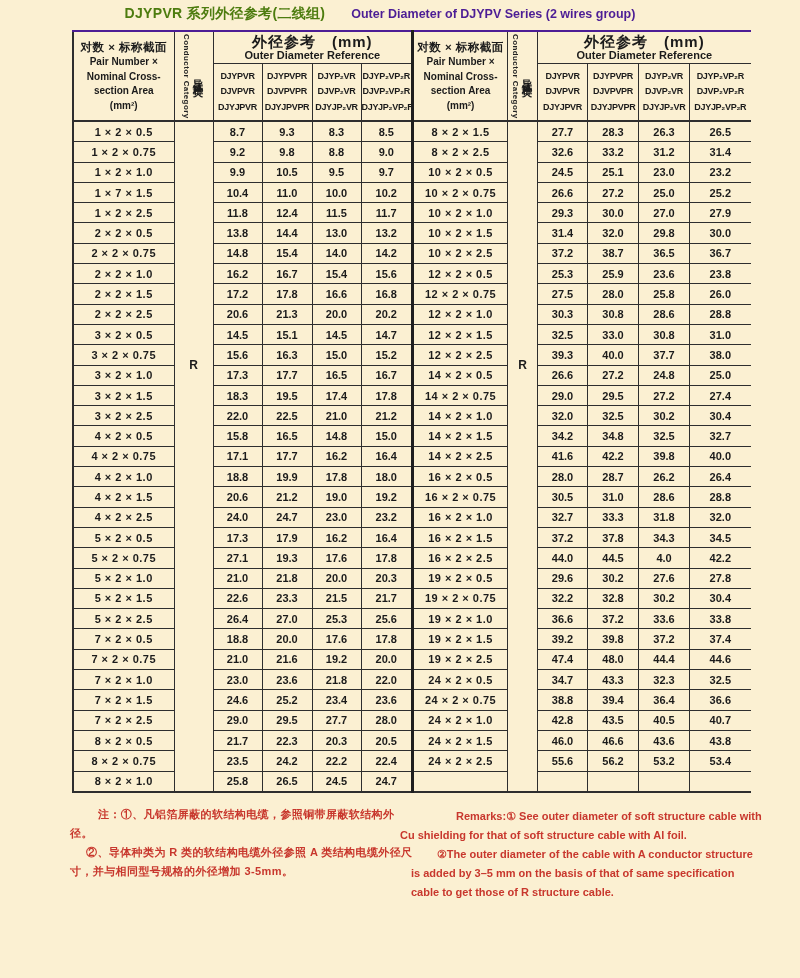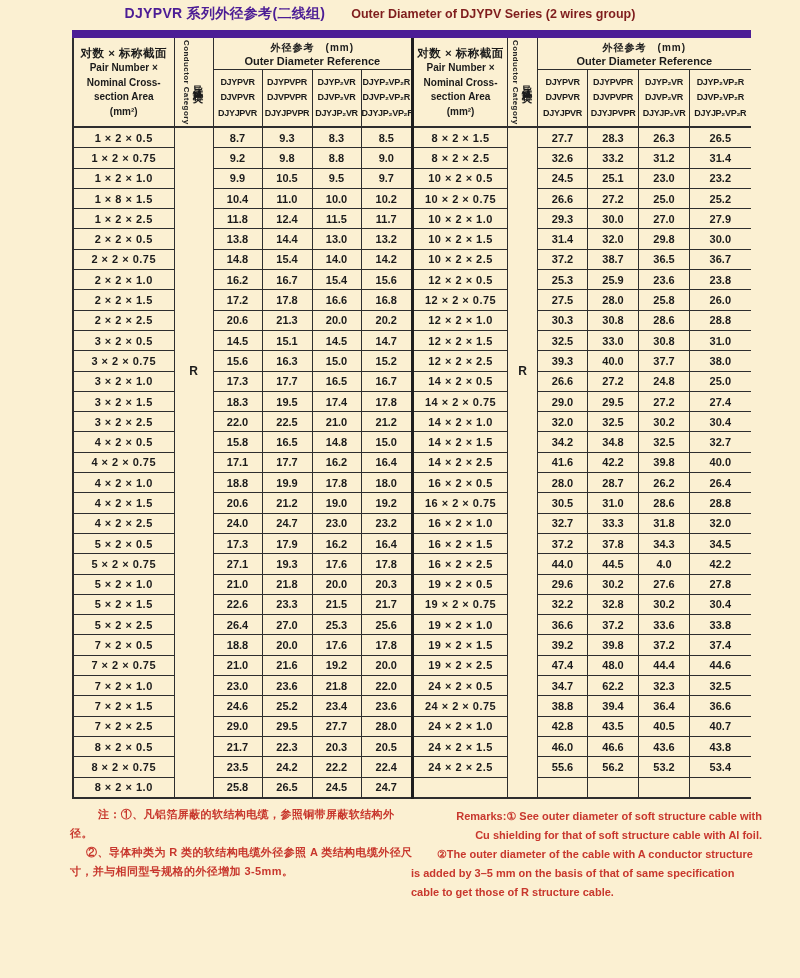--- a/index.html
+++ b/index.html
@@ -10,28 +10,28 @@
     color:#1b1b1b;
     position:relative;
     overflow:hidden;
   }
 
   
   .title-row {
     position:absolute; top:5px; left:0; width:760px;
     display:flex; justify-content:center; align-items:baseline; gap:26px;
   }
-  .title-zh { font-size:14px; font-weight:bold; color:#4c1d95; letter-spacing:0.3px; }
-  .title-en { font-size:12.5px; font-weight:bold; color:#7f1d1d; }
+  .title-zh { font-size:14px; font-weight:bold; color:#4d7c0f; letter-spacing:0.3px; }
+  .title-en { font-size:12.5px; font-weight:bold; color:#4c1d95; }
 
   
   .table-wrap { position:absolute; left:72px; top:30px; display:flex; align-items:flex-start; }
   table { border-collapse:collapse; table-layout:fixed; background:#FBF0D2; }
   table.half {
-    border-top:8px solid #4c1d95;
+    border-top:2px solid #4c1d95;
     border-bottom:2px solid #2e2e2e;
     width:338px;
   }
   table.left-half  { border-left:2px solid #2e2e2e; border-right:none; }
   table.right-half { border-left:3px solid #1e1e1e; border-right:none; }
 
   th, td { border:1px solid #2e2e2e; padding:0; }
   .last { border-right:none !important; }
 
   
@@ -39,41 +39,41 @@
   .pair-head { vertical-align:middle; text-align:center; border-bottom-width:2px; }
   .ph-zh { font-size:11.5px; font-weight:bold; line-height:16px; letter-spacing:0.5px; white-space:nowrap; }
   .ph-en { font-size:10px; font-weight:bold; line-height:14.5px; white-space:nowrap; }
 
   .cat-head { border-bottom-width:2px; }
   .cat-inner { display:flex; flex-direction:row; justify-content:center; align-items:center; gap:1px; height:88px; }
   .vt-en { writing-mode:vertical-rl; font-size:8px; font-weight:600; letter-spacing:0.4px; color:#222; white-space:nowrap; }
   .vt-zh { writing-mode:vertical-rl; font-size:10.5px; font-weight:bold; letter-spacing:2.5px; white-space:nowrap; }
 
   .odr-head { height:31px; text-align:center; vertical-align:middle; }
-  .odr-zh { font-size:10px; font-weight:bold; line-height:15px; letter-spacing:1px; }
+  .odr-zh { font-size:15px; font-weight:bold; line-height:15px; letter-spacing:1px; }
   .odr-en { font-size:11px; font-weight:bold; line-height:13px; }
 
   .type-row th { height:55px; text-align:center; vertical-align:middle; border-bottom-width:2px; }
   .type-cell div { font-size:9px; font-weight:bold; line-height:15.5px; letter-spacing:-0.3px; white-space:nowrap; overflow:visible; }
 
   
   tbody td { height:19.3px; text-align:center; vertical-align:middle;
              font-size:11px; font-weight:600; color:#1b1b1b; white-space:nowrap; }
   td.pair-cell { letter-spacing:0.5px; }
   td.cat-cell  { vertical-align:top; padding-top:236px; font-size:12px; font-weight:bold; }
 
   
   .notes-zh { position:absolute; left:70px; top:805px; width:345px; color:#C8372D; }
   .notes-zh p { margin:0; font-size:11px; font-weight:bold; line-height:19px; letter-spacing:0.4px; }
   .notes-zh .nz1 { text-indent:28px; }
   .notes-zh .nz2 { text-indent:16px; }
 
   .notes-en { position:absolute; left:400px; top:807px; width:362px; color:#C8372D; }
   .notes-en p { margin:0; font-size:11px; font-weight:600; line-height:19px; }
-  .notes-en .ne1 { text-indent:56px;text-align:right; }
+  .notes-en .ne1 { text-indent:56px; }
   .notes-en .ne2 { text-indent:26px;margin-left:11px; }
 </style>
 </head>
 <body>
 
 <div class="title-row">
   <span class="title-zh">DJYPVR 系列外径参考(二线组)</span>
   <span class="title-en">Outer Diameter of DJYPV Series (2 wires group)</span>
 </div>
 
@@ -148,21 +148,21 @@
           <td class="val-cell last">9.0</td>
         </tr>
         <tr>
           <td class="pair-cell">1 × 2 × 1.0</td>
           <td class="val-cell">9.9</td>
           <td class="val-cell">10.5</td>
           <td class="val-cell">9.5</td>
           <td class="val-cell last">9.7</td>
         </tr>
         <tr>
-          <td class="pair-cell">1 × 8 × 1.5</td>
+          <td class="pair-cell">1 × 7 × 1.5</td>
           <td class="val-cell">10.4</td>
           <td class="val-cell">11.0</td>
           <td class="val-cell">10.0</td>
           <td class="val-cell last">10.2</td>
         </tr>
         <tr>
           <td class="pair-cell">1 × 2 × 2.5</td>
           <td class="val-cell">11.8</td>
           <td class="val-cell">12.4</td>
           <td class="val-cell">11.5</td>
@@ -606,21 +606,21 @@
         <tr>
           <td class="pair-cell">19 × 2 × 2.5</td>
           <td class="val-cell">47.4</td>
           <td class="val-cell">48.0</td>
           <td class="val-cell">44.4</td>
           <td class="val-cell last">44.6</td>
         </tr>
         <tr>
           <td class="pair-cell">24 × 2 × 0.5</td>
           <td class="val-cell">34.7</td>
-          <td class="val-cell">62.2</td>
+          <td class="val-cell">43.3</td>
           <td class="val-cell">32.3</td>
           <td class="val-cell last">32.5</td>
         </tr>
         <tr>
           <td class="pair-cell">24 × 2 × 0.75</td>
           <td class="val-cell">38.8</td>
           <td class="val-cell">39.4</td>
           <td class="val-cell">36.4</td>
           <td class="val-cell last">36.6</td>
         </tr>

